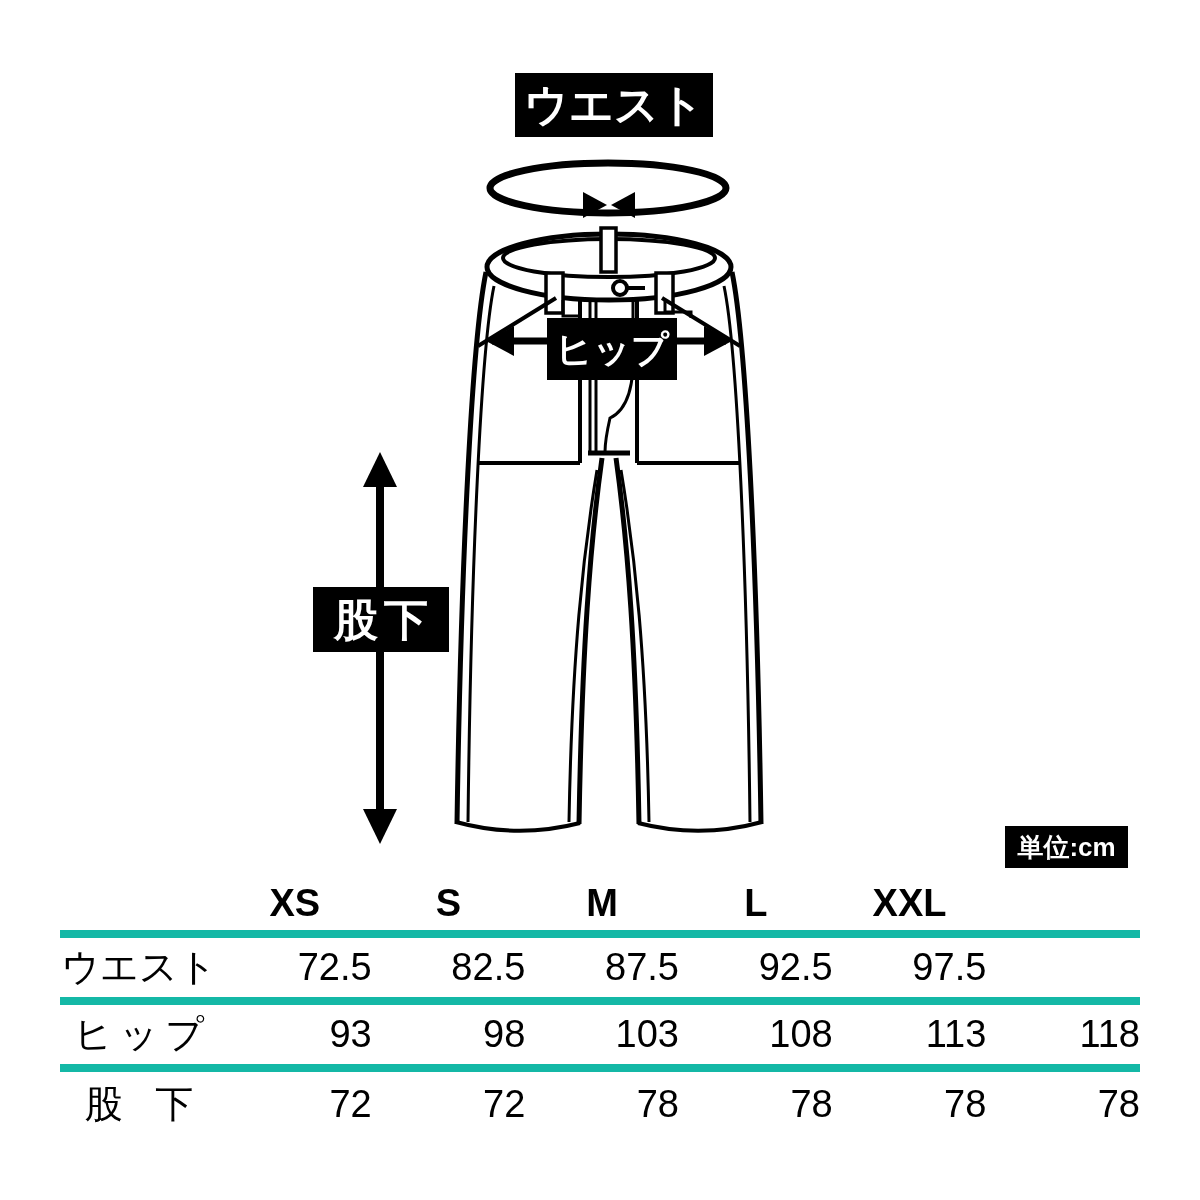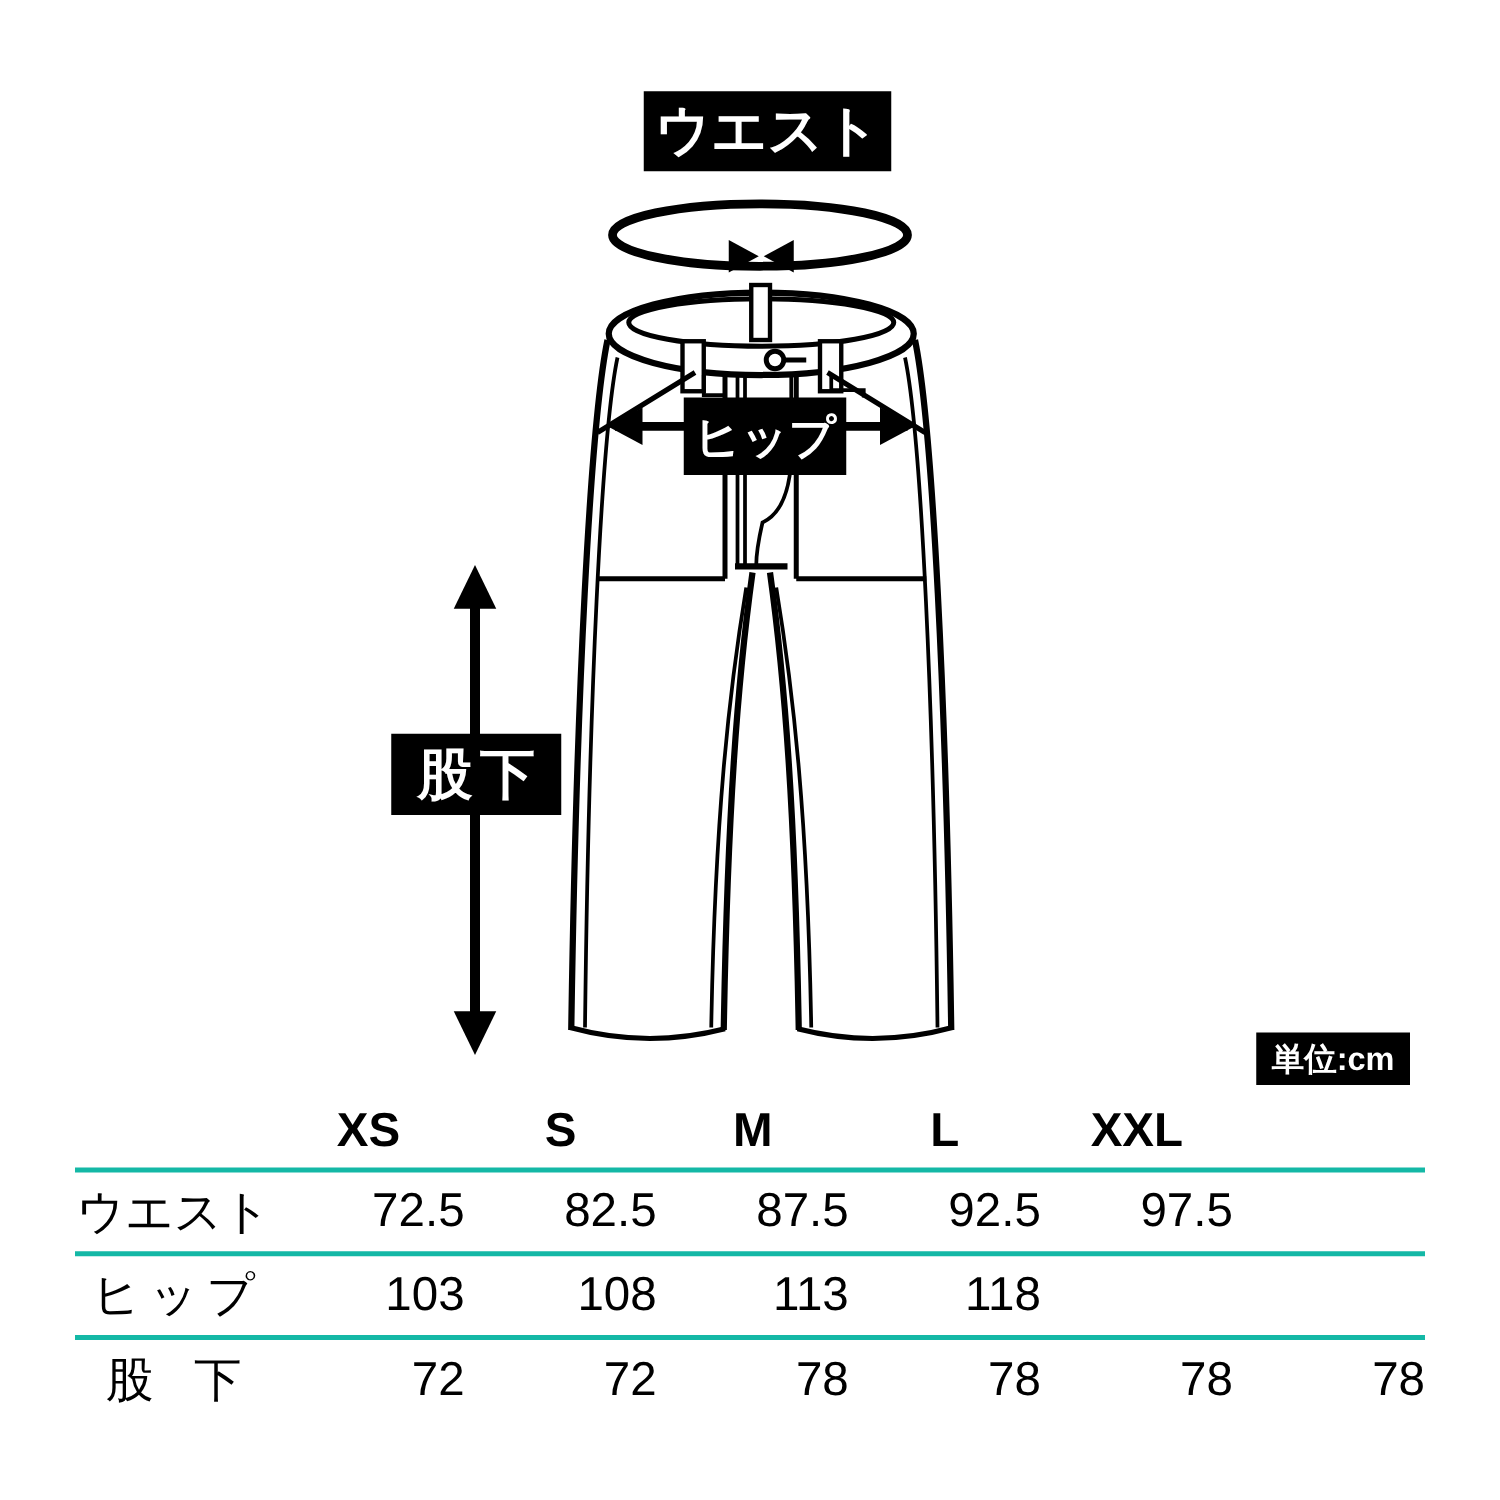--- a/index.html
+++ b/index.html
@@ -11,21 +11,21 @@
   .blk{
     position:absolute;background:#000;color:#fff;font-weight:700;
     display:flex;align-items:center;justify-content:center;line-height:1;white-space:nowrap;
   }
   .waist-label{left:515px;top:73px;width:198px;height:64px;font-size:44px;}
   .hip-label{left:547px;top:318px;width:130px;height:62px;font-size:37px;}
   .inseam-label{left:313px;top:587px;width:130px;height:65px;font-size:44px;letter-spacing:6px;padding-left:6px;}
   .unit-label{left:1005px;top:826px;width:123px;height:42px;font-size:26px;}
   .size-table{position:absolute;left:60px;top:876px;width:1080px;font-size:38px;}
   .trow{display:grid;grid-template-columns:158px repeat(6,1fr);align-items:center;box-sizing:border-box;}
-  .trow.rule{border-bottom:4px solid #14b8a6;}
+  .trow.rule{border-bottom:8px solid #14b8a6;}
   .trow.hdr{height:62px;}
   .trow.r1{height:67px;}
   .trow.r2{height:67px;}
   .trow.r3{height:64px;}
   .hcell{font-weight:700;text-align:center;}
   .vcell{text-align:right;}
   .rlabel{text-align:center;white-space:nowrap;}
   .trow.r2 .rlabel{letter-spacing:0.18em;margin-right:-0.18em;}
   .trow.r3 .rlabel{letter-spacing:0.85em;margin-right:-0.85em;}
 </style>
@@ -112,20 +112,22 @@
     <div class="trow r1 rule">
       <div class="rlabel">ウエスト</div>
       <div class="vcell">72.5</div>
       <div class="vcell">82.5</div>
       <div class="vcell">87.5</div>
       <div class="vcell">92.5</div>
       <div class="vcell">97.5</div>
     </div>
     <div class="trow r2 rule">
       <div class="rlabel">ヒップ</div>
+      <div class="vcell">93</div>
+      <div class="vcell">98</div>
       <div class="vcell">103</div>
       <div class="vcell">108</div>
       <div class="vcell">113</div>
       <div class="vcell">118</div>
     </div>
     <div class="trow r3">
       <div class="rlabel">股下</div>
       <div class="vcell">72</div>
       <div class="vcell">72</div>
       <div class="vcell">78</div>

